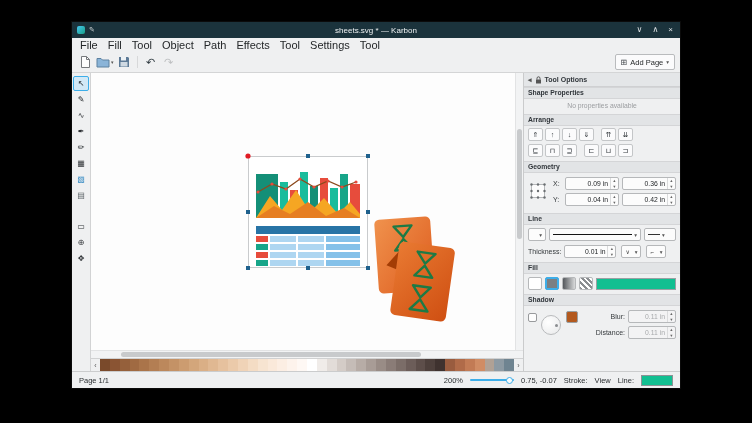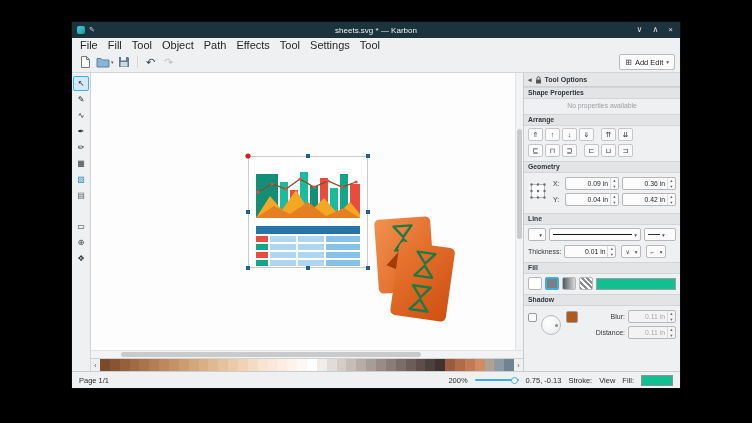--- a/index.html
+++ b/index.html
@@ -168,21 +168,21 @@
       </span>
       <span class="tb-sep"></span>
       <span class="tb-tool">
           <span class="undo-glyph">↶</span>
         </span>
       <span class="tb-tool">
           <span class="redo-glyph">↷</span>
         </span>
       <span class="addshape">
         <span class="as-grid">⊞</span>
-        <span>Add Edit</span>
+        <span>Add Page</span>
         <span class="caret-sm">▾</span>
       </span>
     </div>
 
     <div class="main">
 
       <div class="toolpanel">
         <div class="tool-group">
             <span class="tool-item active">↖</span>
             <span class="tool-item">✎</span>
@@ -504,21 +504,21 @@
       </div>
     </div>
 
     <div class="statusbar">
       <span>Page 1/1</span>
       <span class="push">200%</span>
       <span class="zoom-slider">
         <span class="z-track"></span>
         <span class="z-handle"></span>
       </span>
-      <span>0.75, -0.13</span>
+      <span>0.75, -0.07</span>
       <span>Stroke:</span>
       <span>View</span>
-      <span>Fill:</span>
+      <span>Line:</span>
       <span class="fill-swatch" style="background: rgb(18, 191, 145);"></span>
     </div>
 
   </div>
 </div>
 
 </body></html>

